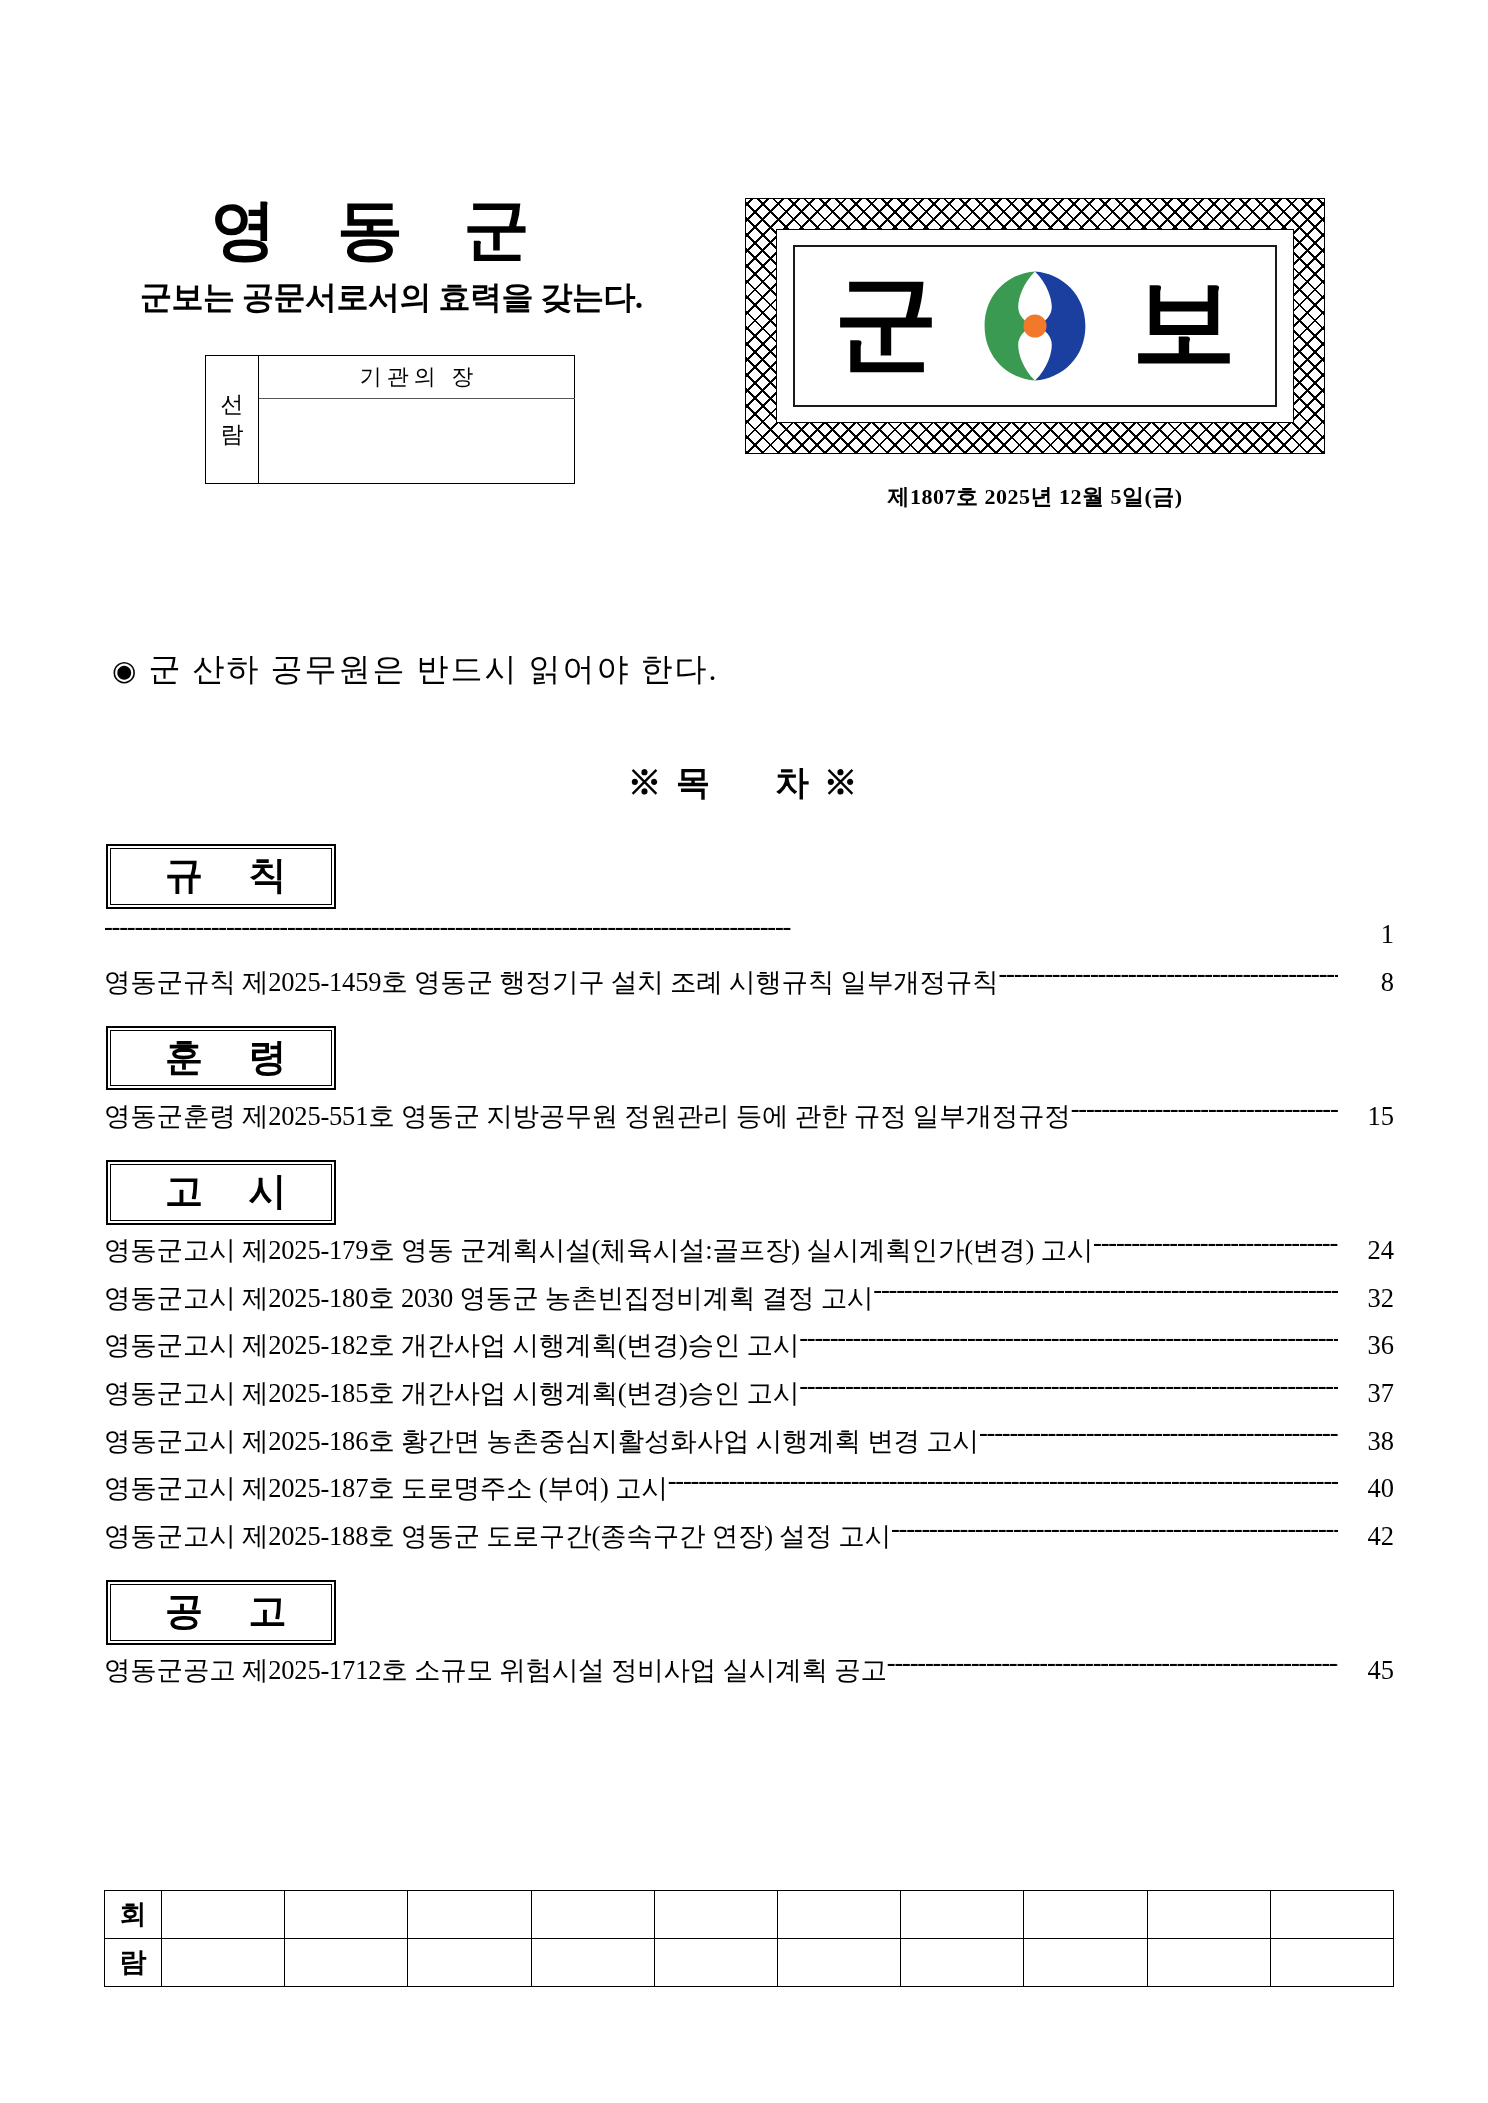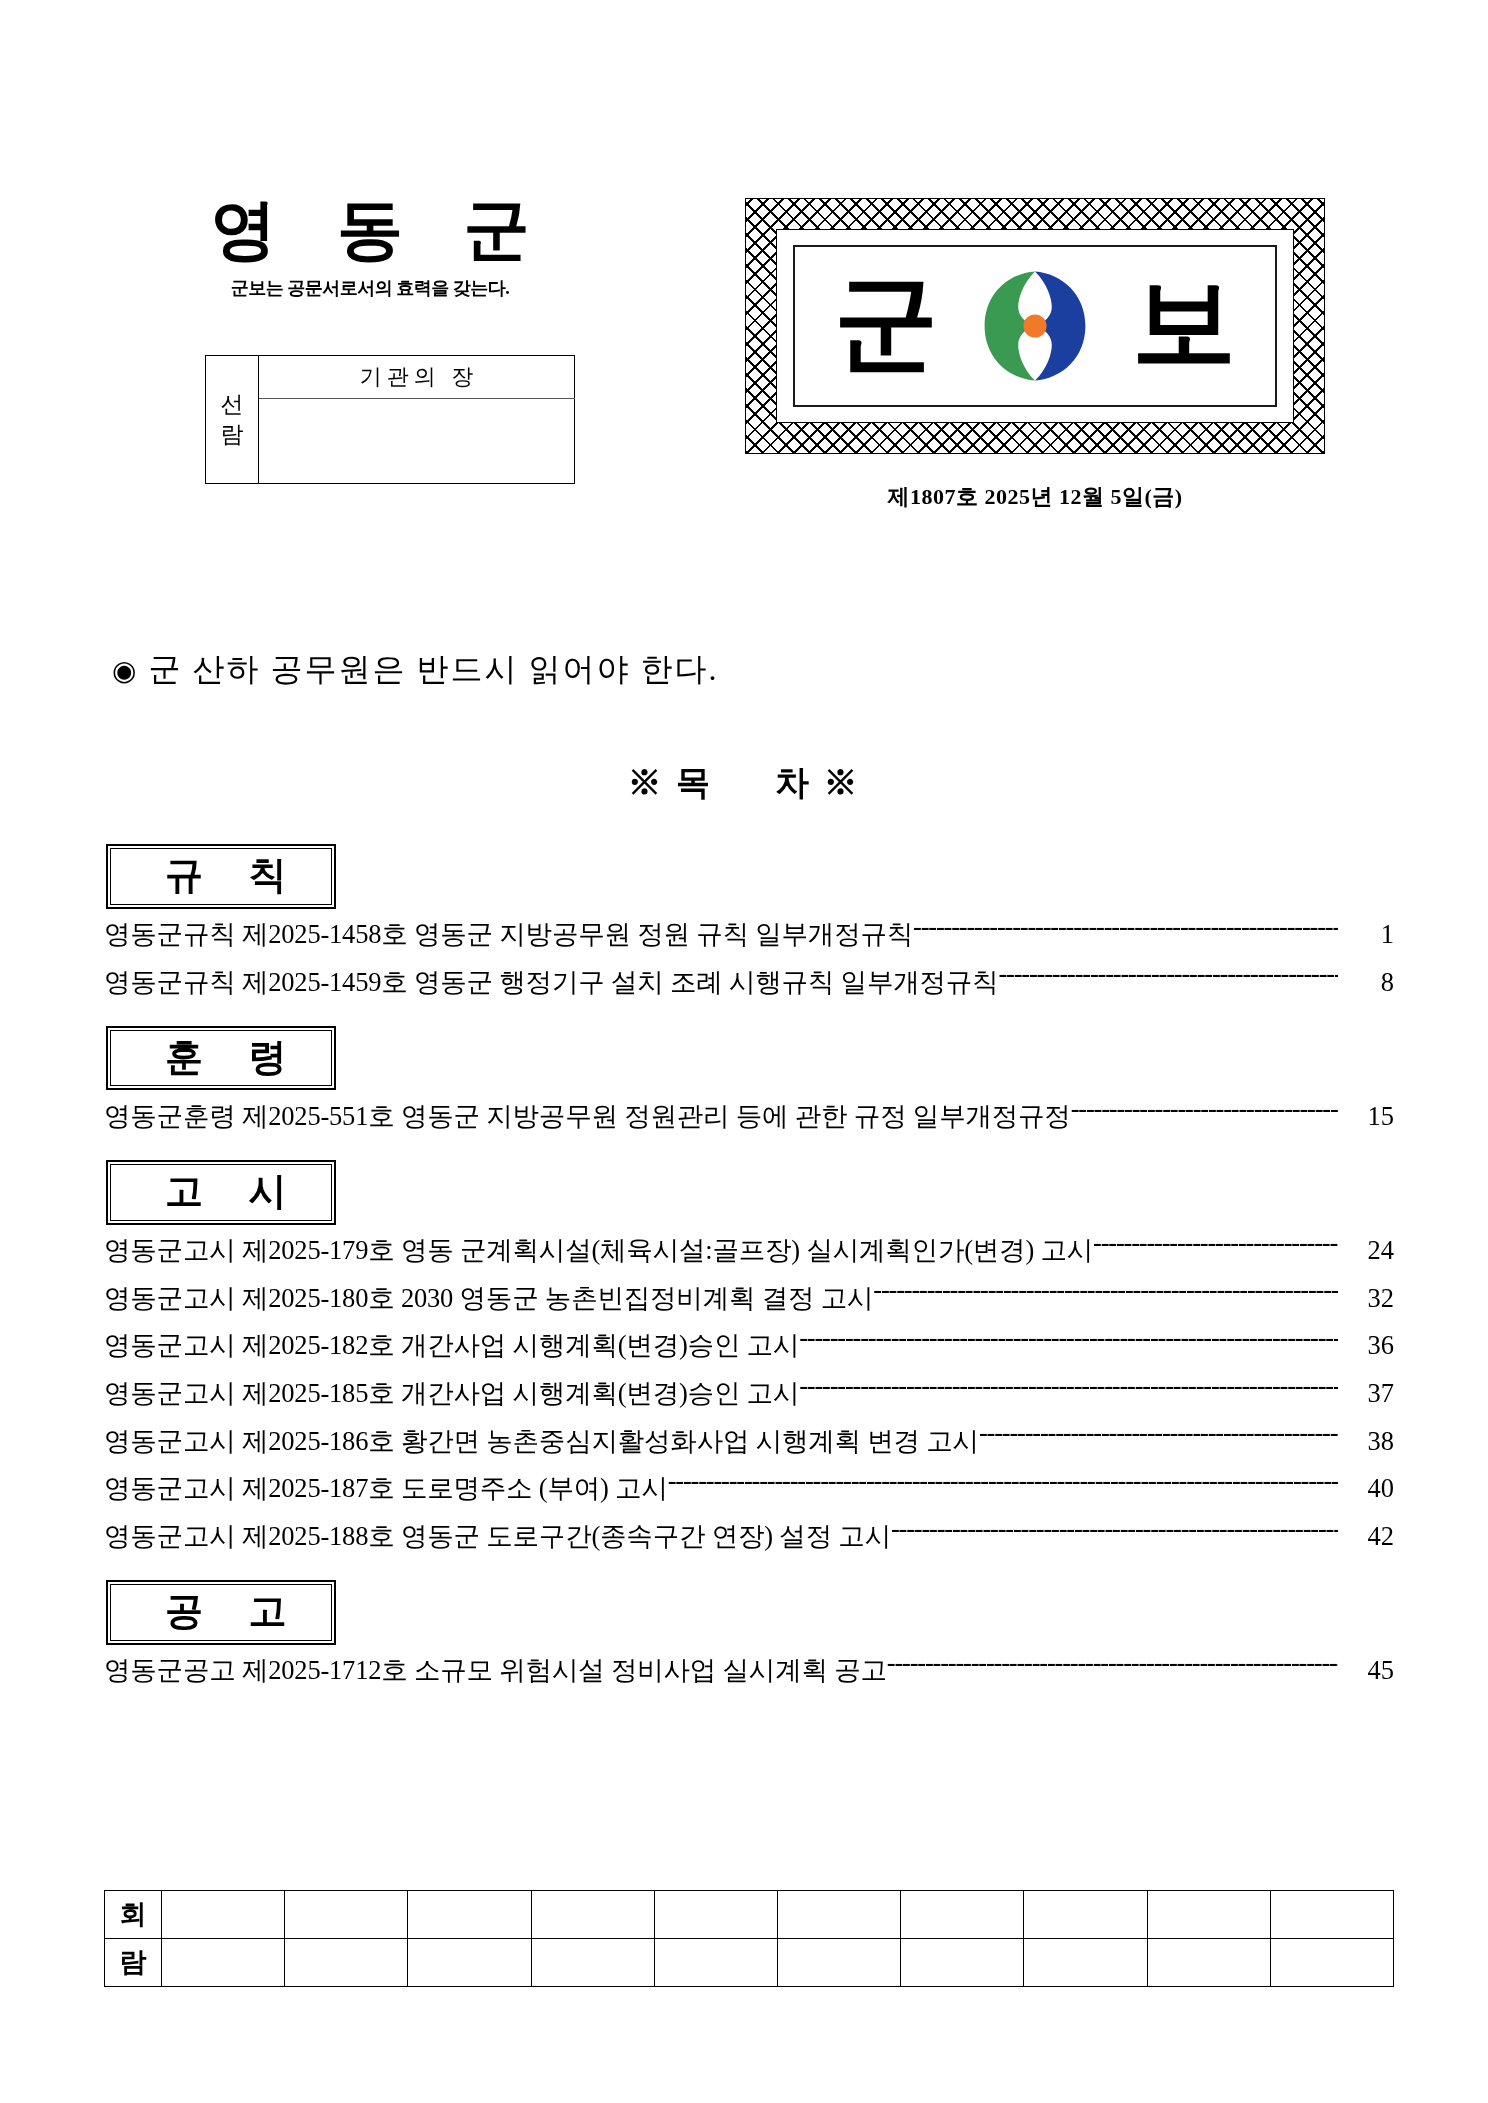--- a/index.html
+++ b/index.html
@@ -45,21 +45,21 @@
     font-size: 66px;
     font-weight: bold;
     letter-spacing: 22px;
     line-height: 1.05;
     text-indent: 22px;
     margin: 0;
     white-space: nowrap;
   }
   .gov-subtitle {
     font-family: "Liberation Serif", "DejaVu Serif", serif;
-    font-size: 18px;
+    font-size: 32px;
     font-weight: bold;
     margin: 12px 0 0 0;
     letter-spacing: -0.5px;
     white-space: nowrap;
   }
 
   
   .approval-table {
     position: absolute;
     left: 205px;
@@ -318,21 +318,20 @@
 
   <div class="notice">
     <span class="bullet">◉</span><span>군 산하 공무원은 반드시 읽어야 한다.</span>
   </div>
 
   <div class="toc-title">
     <span>※ 목</span><span class="gap"></span><span>차 ※</span>
   </div>
 
   <div class="toc" id="toc-root"><div class="section-badge"><span>규 칙</span></div><div class="entry">
-        <span class="entry-text">영동군규칙 제2025-1458호 영동군 지방공무원 정원 규칙 일부개정규칙</span>
         <span class="entry-dots"></span>
         <span class="entry-page">1</span>
       </div><div class="entry">
         <span class="entry-text">영동군규칙 제2025-1459호 영동군 행정기구 설치 조례 시행규칙 일부개정규칙</span>
         <span class="entry-dots"></span>
         <span class="entry-page">8</span>
       </div><div class="section-badge"><span>훈 령</span></div><div class="entry">
         <span class="entry-text">영동군훈령 제2025-551호 영동군 지방공무원 정원관리 등에 관한 규정 일부개정규정</span>
         <span class="entry-dots"></span>
         <span class="entry-page">15</span>

